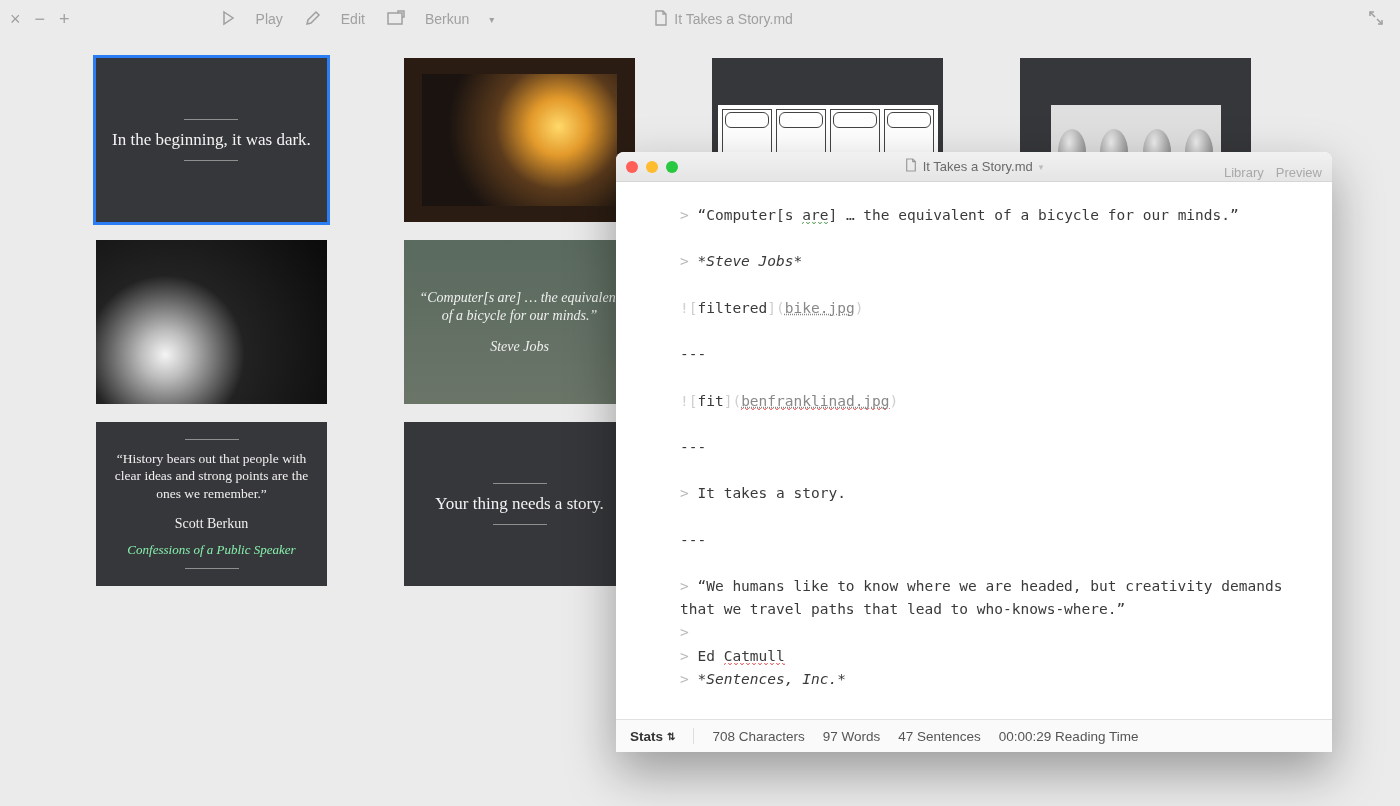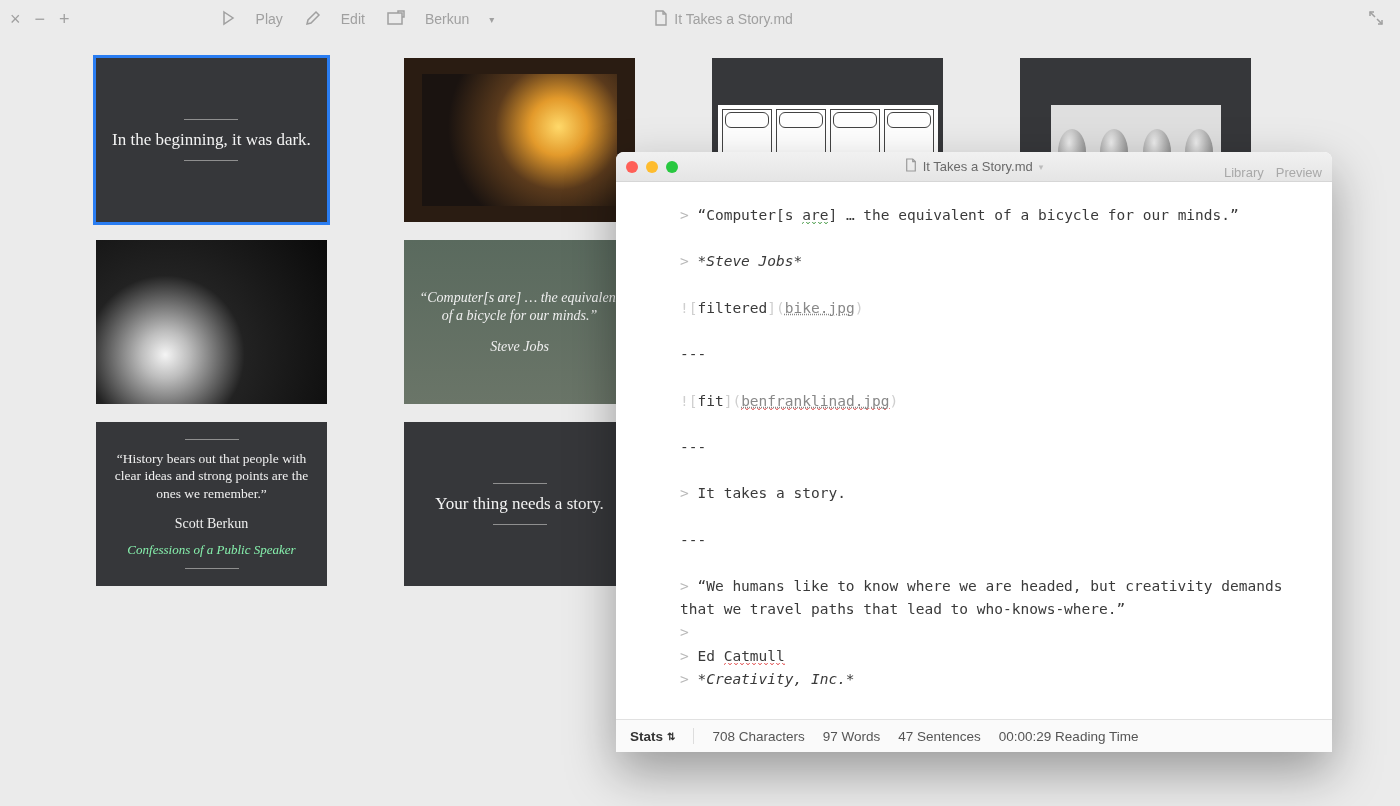--- a/index.html
+++ b/index.html
@@ -351,21 +351,21 @@
 
 <span>---</span>
 
 <span class="gt">&gt; </span><span>It takes a story.</span>
 
 <span>---</span>
 
 <span class="gt">&gt; </span><span>“We humans like to know where we are headed, but creativity demands that we travel paths that lead to who-knows-where.”</span>
 <span class="gt">&gt;</span>
 <span class="gt">&gt; </span><span>Ed </span><span class="squiggle-r">Catmull</span>
-<span class="gt">&gt; </span><span class="italic">*Creativity, Inc.*</span></div>
+<span class="gt">&gt; </span><span class="italic">*Sentences, Inc.*</span></div>
 
   <div class="editor-status">
     <div class="stats">
       <span>Stats</span>
       <span style="font-size:10px;">⇅</span>
     </div>
     <div class="sep"></div>
     <span>708 Characters</span>
     <span>97 Words</span>
     <span>47 Sentences</span>

